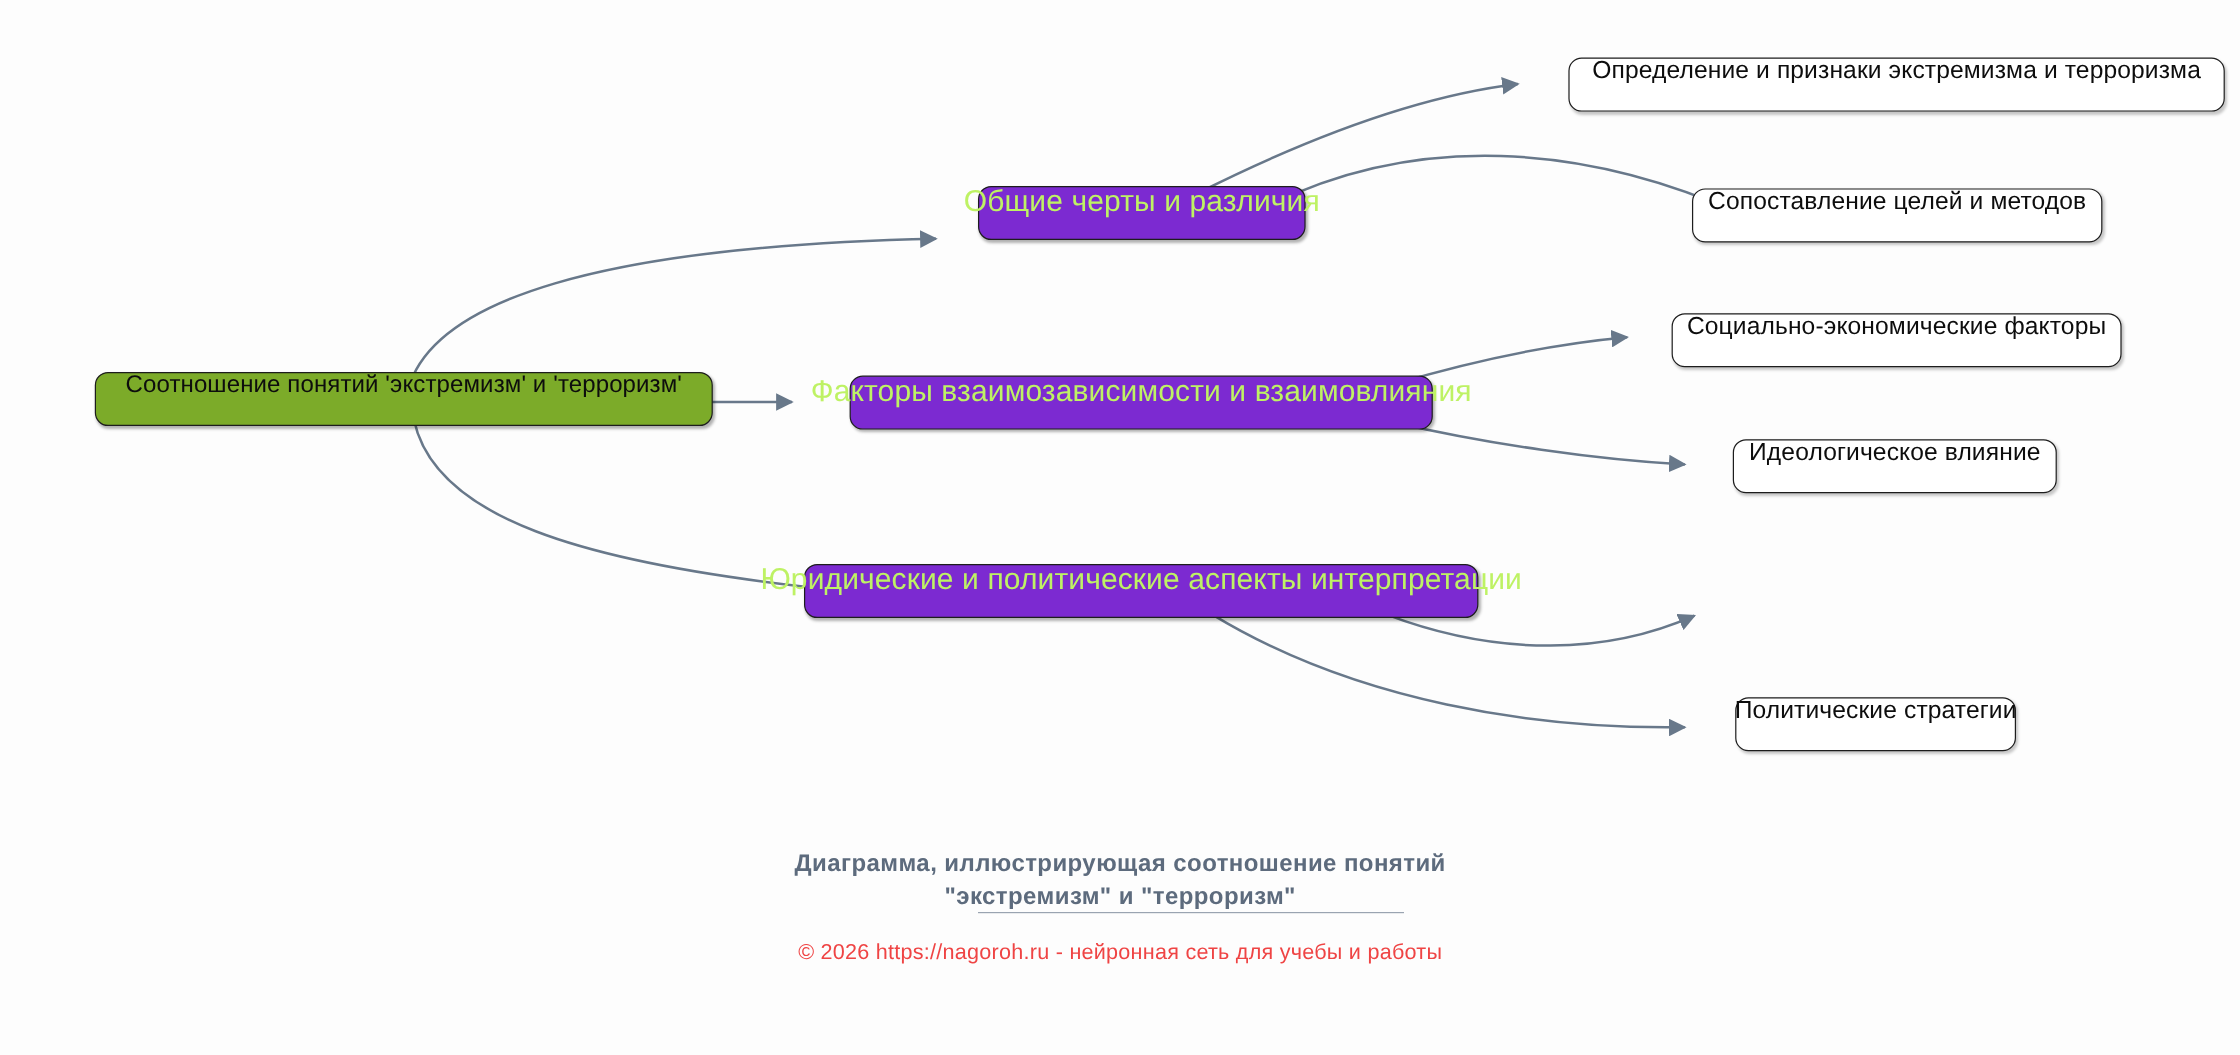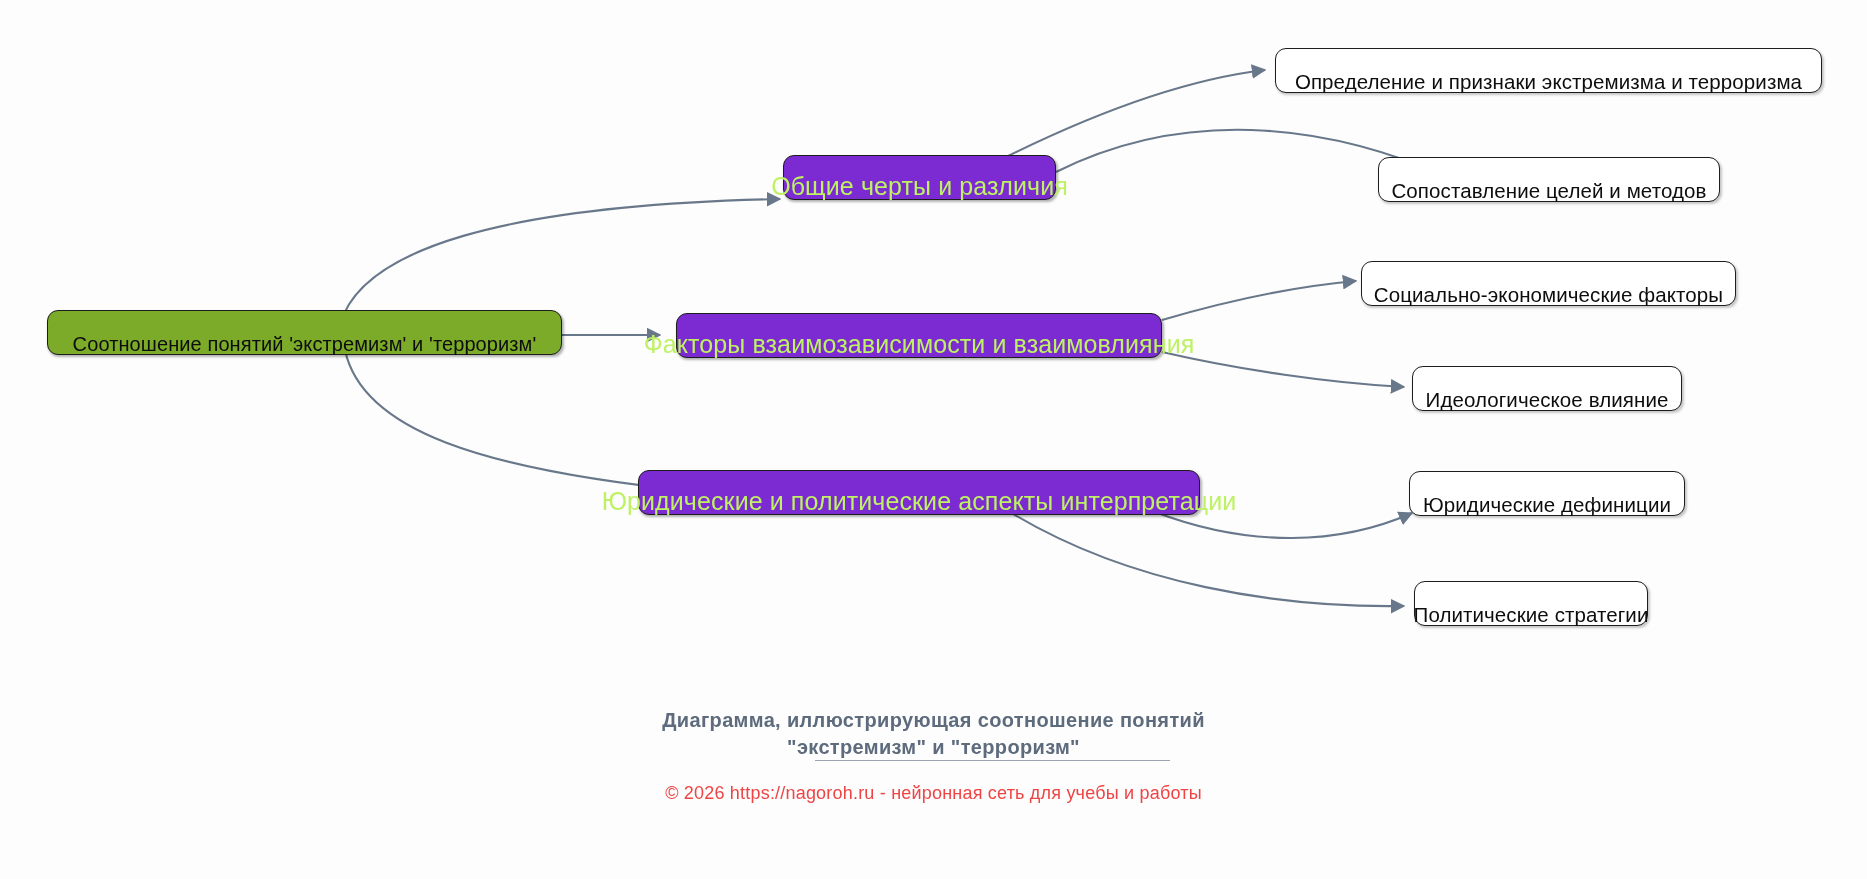--- a/index.html
+++ b/index.html
@@ -22,26 +22,27 @@
     left: 0;
     top: 0;
     width: 1867px;
     height: 879px;
     pointer-events: none;
   }
   .node {
     position: absolute;
     box-sizing: border-box;
     display: flex;
-    align-items: flex-end;
+    align-items: flex-start;
     justify-content: center;
     border-radius: 11px;
     white-space: nowrap;
     line-height: 1;
     letter-spacing: 0.1px;
+    margin-left: 32px;
   }
   .node-label {
     display: block;
     white-space: nowrap;
   }
   
   .node.root {
     background: #7cab29;
     border: 1.6px solid #1d1d1d;
     color: #0d0d0d;
@@ -146,23 +147,20 @@
   </div>
 
   <div class="node leaf" style="left:1361px; top:261px; width:375px; height:45px;">
     <span class="node-label">Социально-экономические факторы</span>
   </div>
 
   <div class="node leaf" style="left:1412px; top:366px; width:270px; height:45px;">
     <span class="node-label">Идеологическое влияние</span>
   </div>
 
-  <div class="node leaf" style="left:1409px; top:471px; width:276px; height:45px;">
-    <span class="node-label">Юридические дефиниции</span>
-  </div>
 
   <div class="node leaf" style="left:1414px; top:581px; width:234px; height:45px;">
     <span class="node-label">Политические стратегии</span>
   </div>
 
   <div class="caption" style="top:707px;">
     <div>Диаграмма, иллюстрирующая соотношение понятий</div>
     <div>"экстремизм" и "терроризм"</div>
   </div>
 

